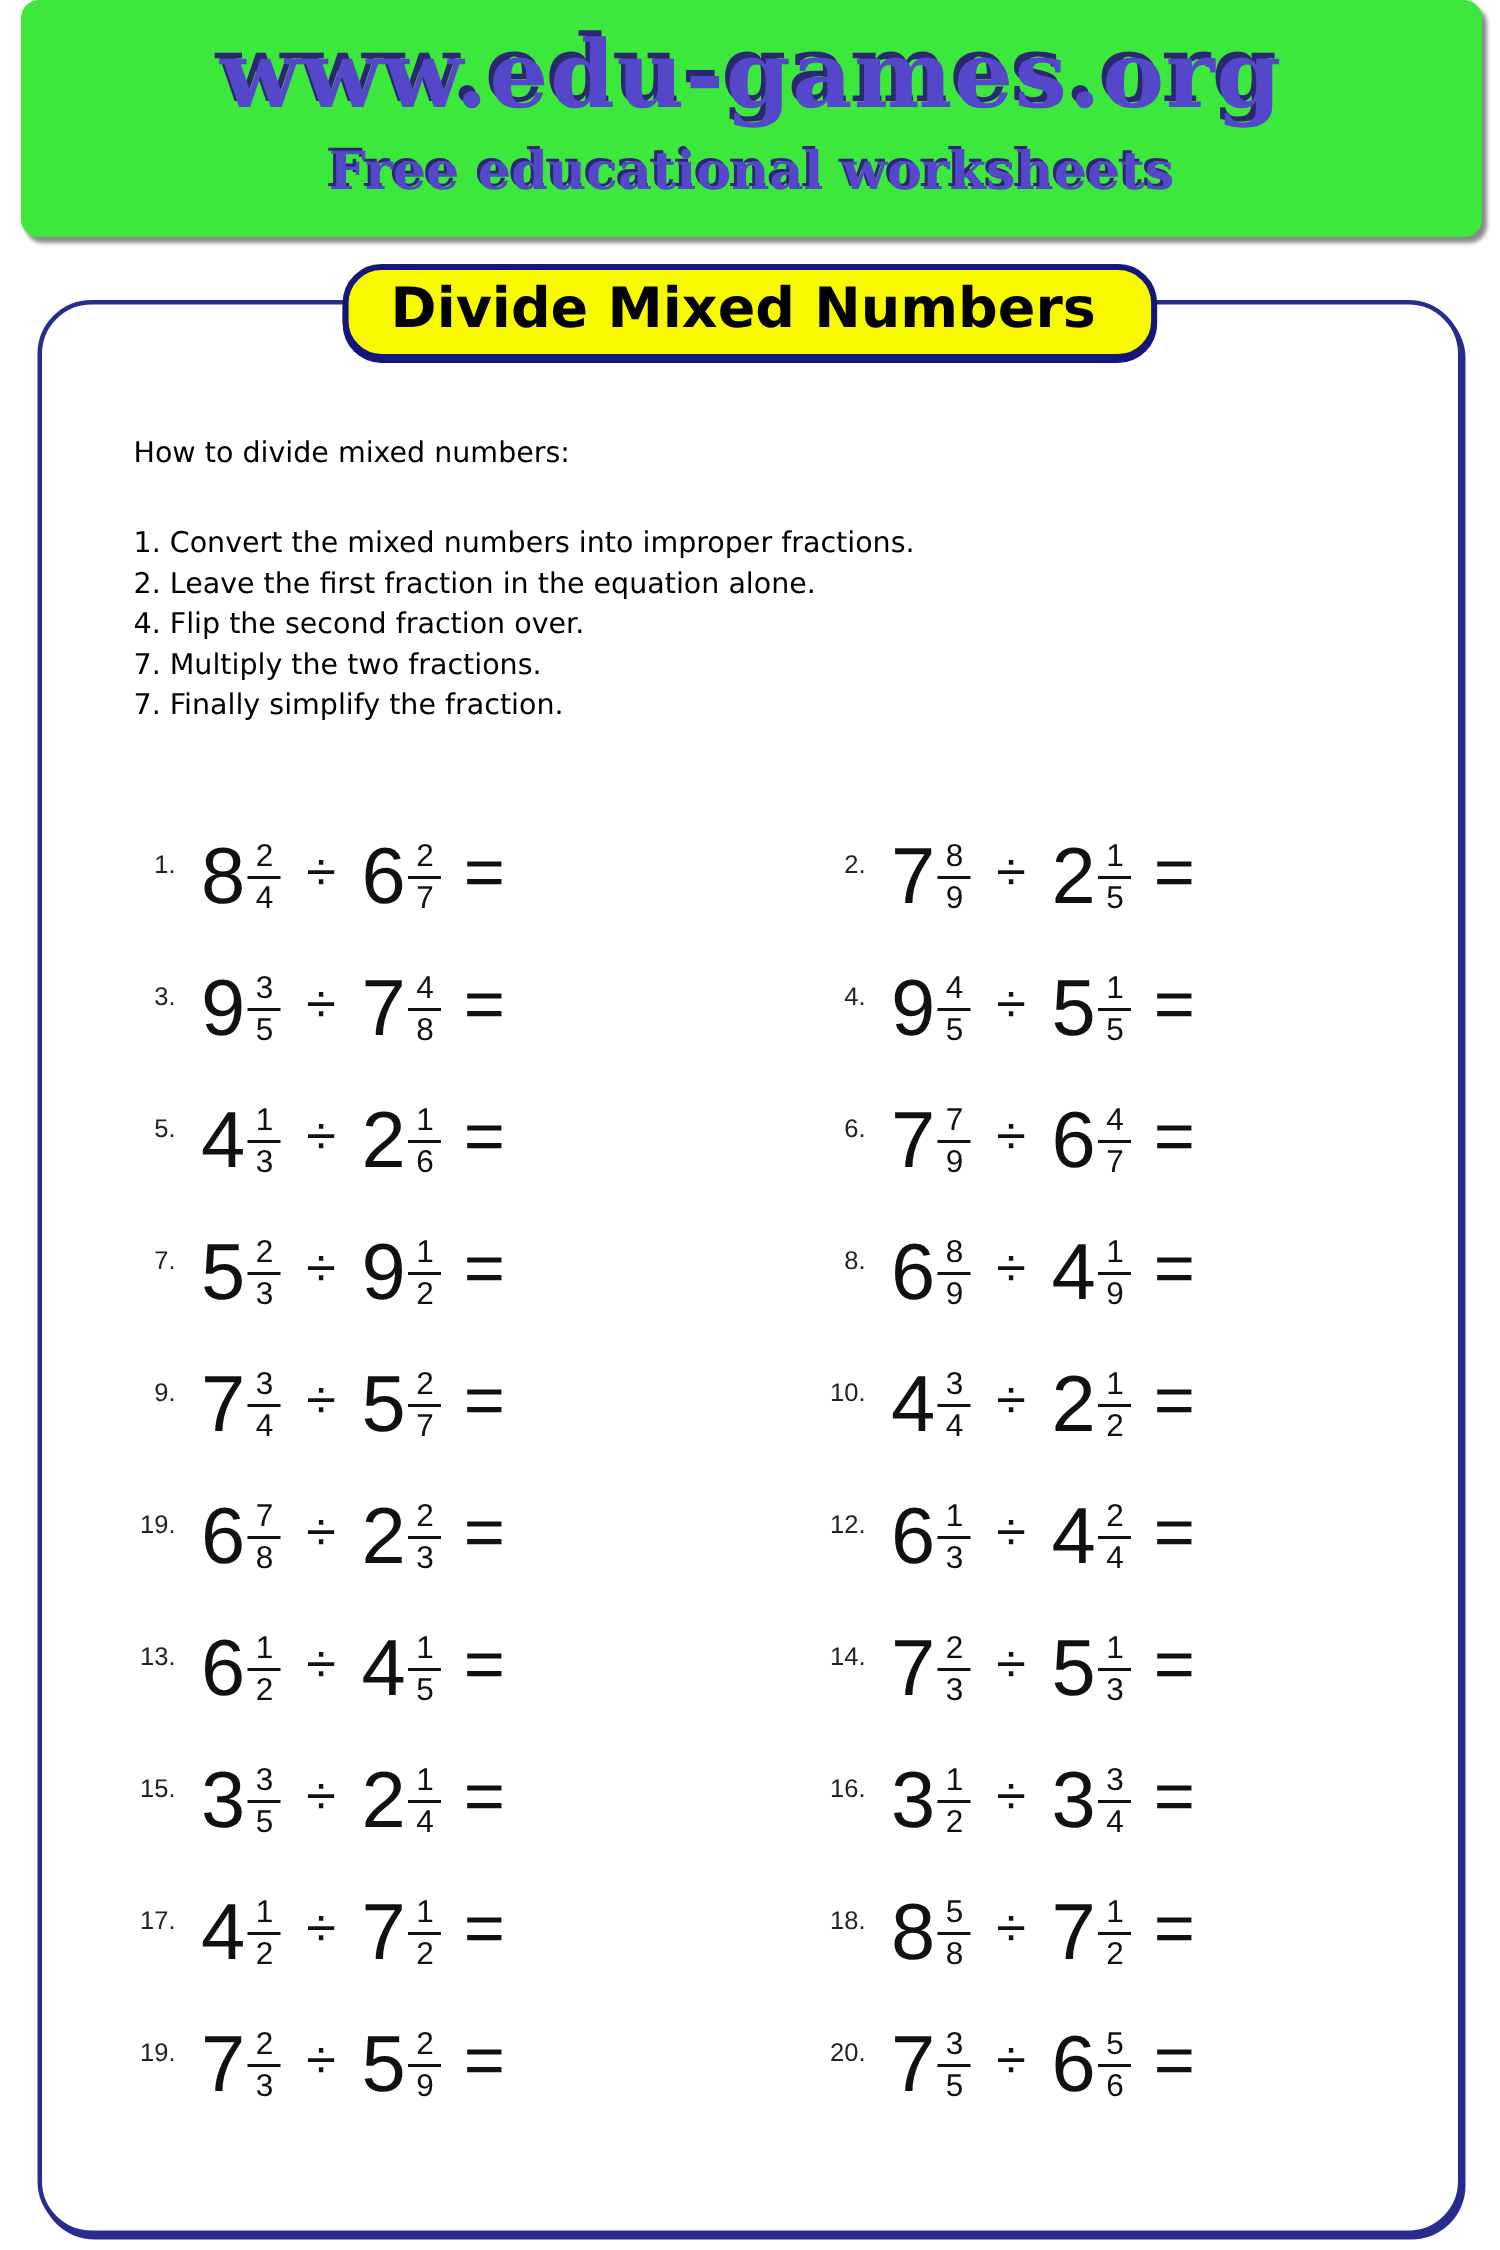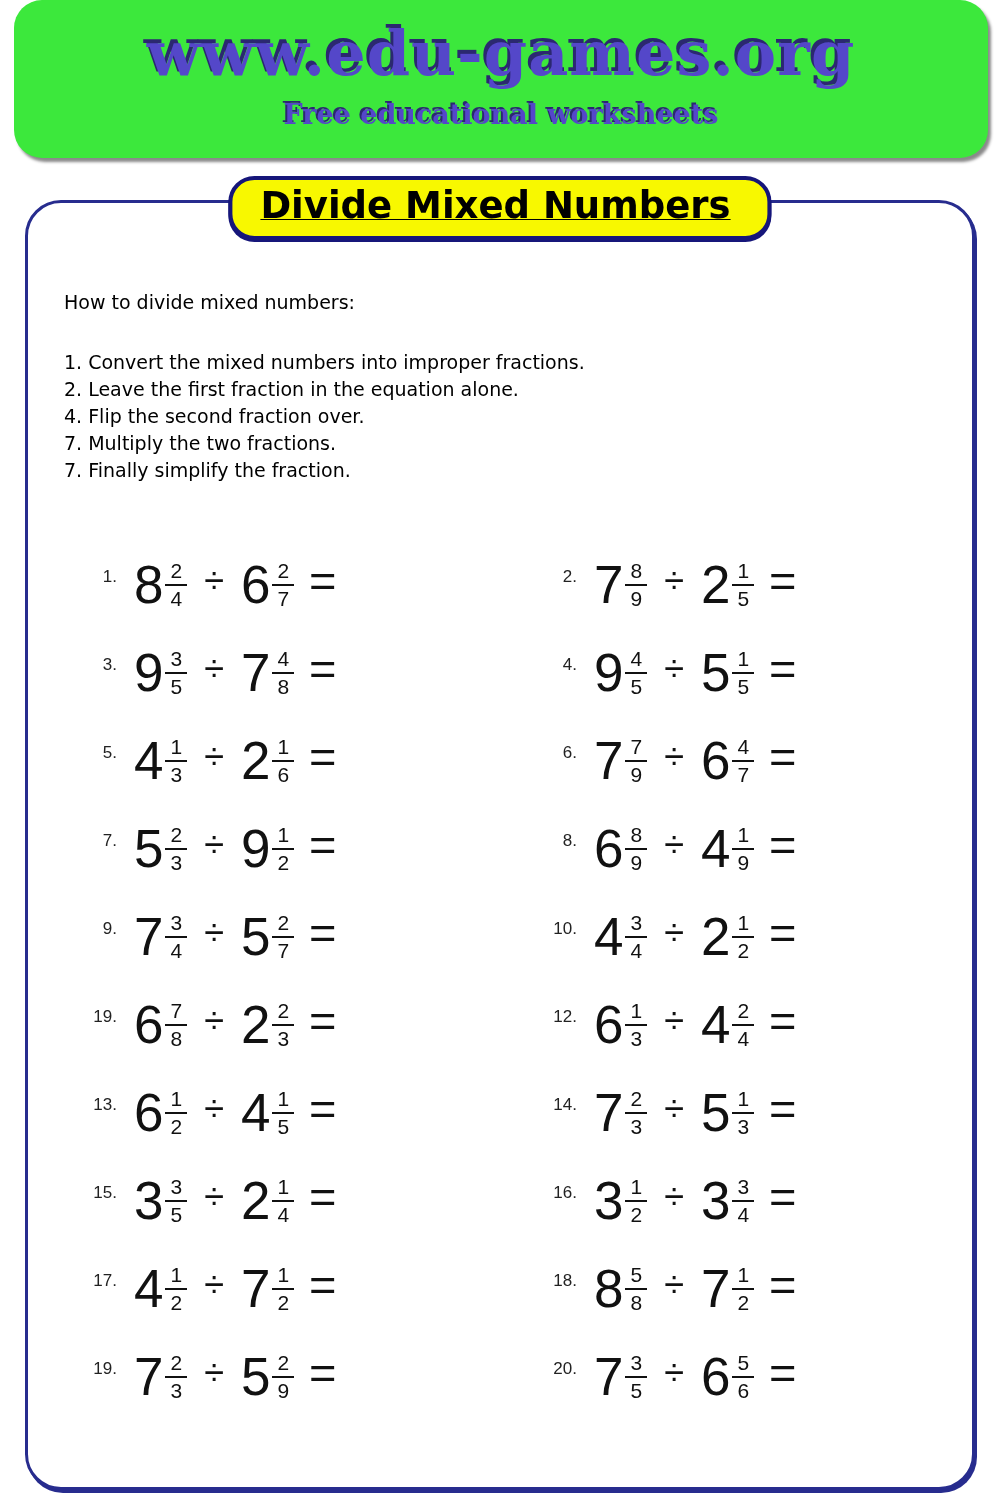--- a/index.html
+++ b/index.html
@@ -10,41 +10,41 @@
     height: 1500px;
     overflow: hidden;
     font-family: "Liberation Sans", sans-serif;
   }
 
   
   .site-header {
     margin: 0 12px 0 14px;
     height: 158px;
     background: #3ce83c;
-    border-radius: 28px;
+    border-radius: 12px;
     box-shadow: 3px 4px 3px #8a8a8a;
     display: flex;
     flex-direction: column;
     align-items: center;
     justify-content: center;
   }
   .site-title {
     font-family: "DejaVu Serif", serif;
     font-weight: bold;
     font-size: 62px;
     line-height: 1;
     color: #5447c9;
     text-shadow: -3px -4px 0 #2b2870;
     letter-spacing: 1px;
     margin-top: -8px;
   }
   .site-tagline {
     font-family: "DejaVu Serif", serif;
     font-weight: bold;
-    font-size: 27px;
+    font-size: 35px;
     line-height: 1;
     color: #5447c9;
     text-shadow: -2px -2px 0 #2b2870;
     margin-top: 16px;
   }
 
   
   .worksheet-box {
     position: relative;
     margin: 42px 25px 0 25px;
@@ -58,33 +58,32 @@
     position: absolute;
     top: -27px;
     left: 50%;
     transform: translateX(-50%);
     background: #f8f800;
     border: 4px solid #16167a;
     border-radius: 26px;
     box-shadow: 0 2px 0 #16167a;
     padding: 4px 37px 8px 28px;
     white-space: nowrap;
-    text-decoration: underline;
   }
   .title-badge .title-text {
     font-family: "DejaVu Sans", sans-serif;
     font-weight: bold;
     font-size: 37px;
     line-height: 1.2;
     color: #000000;
   }
 
   
   .instructions {
-    margin: 88px 0 0 36px;
+    margin: 88px 0 0 61px;
     font-family: "DejaVu Sans", sans-serif;
     font-size: 19px;
     color: #000000;
   }
   .instructions .heading {
     margin-bottom: 36px;
   }
   .instructions .step {
     line-height: 27px;
   }

